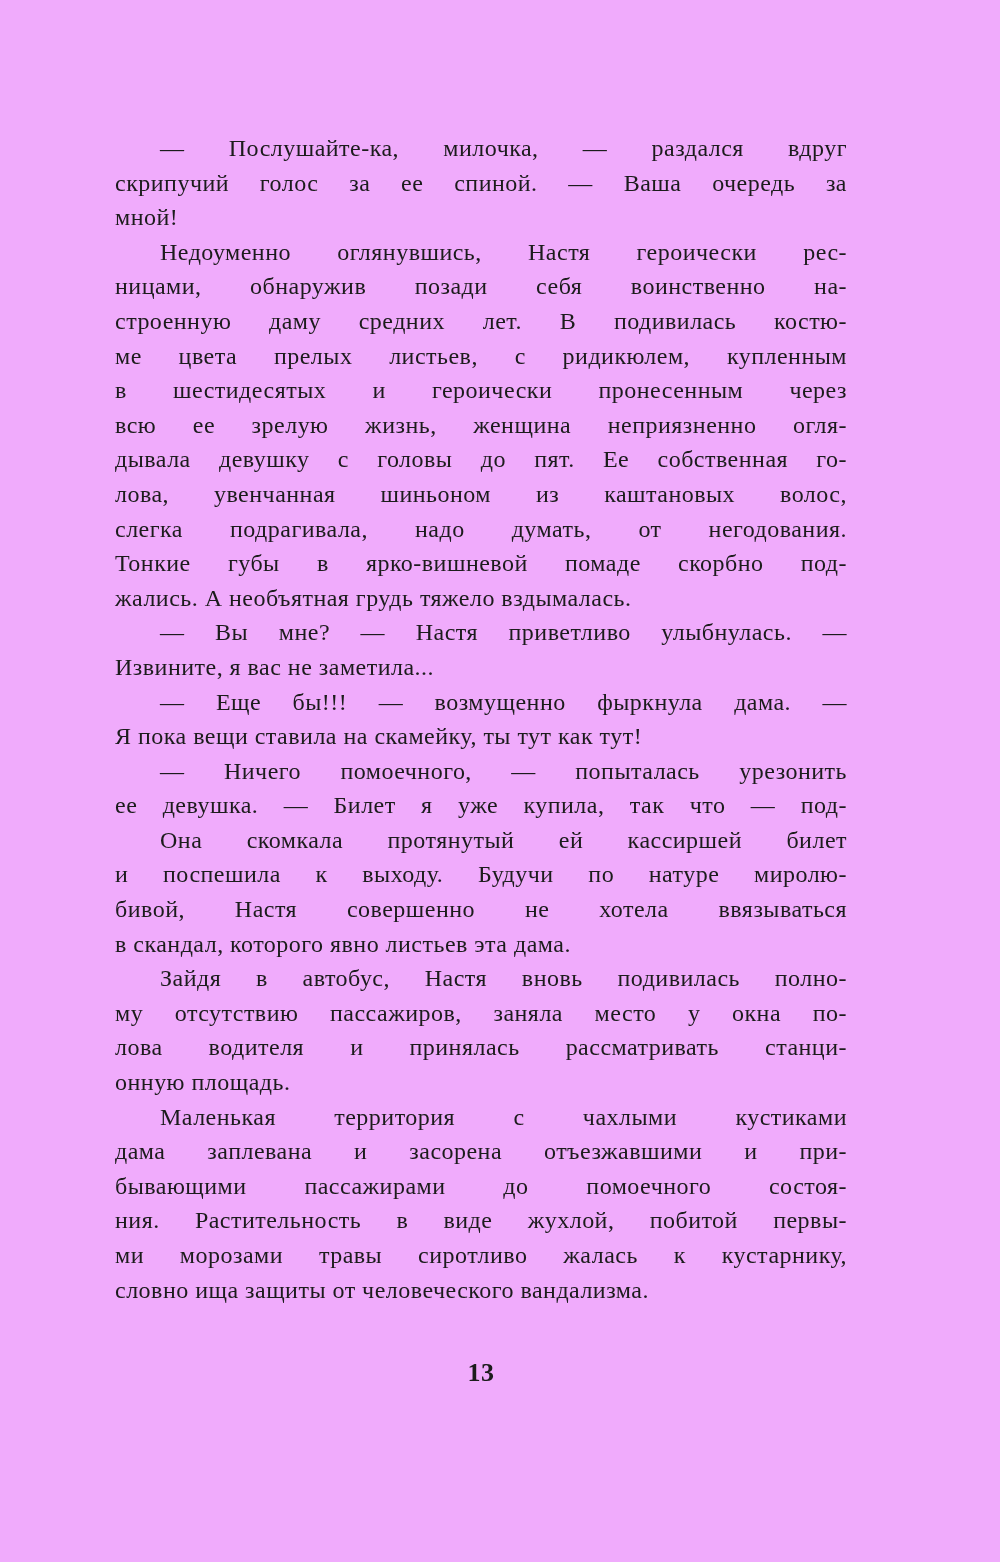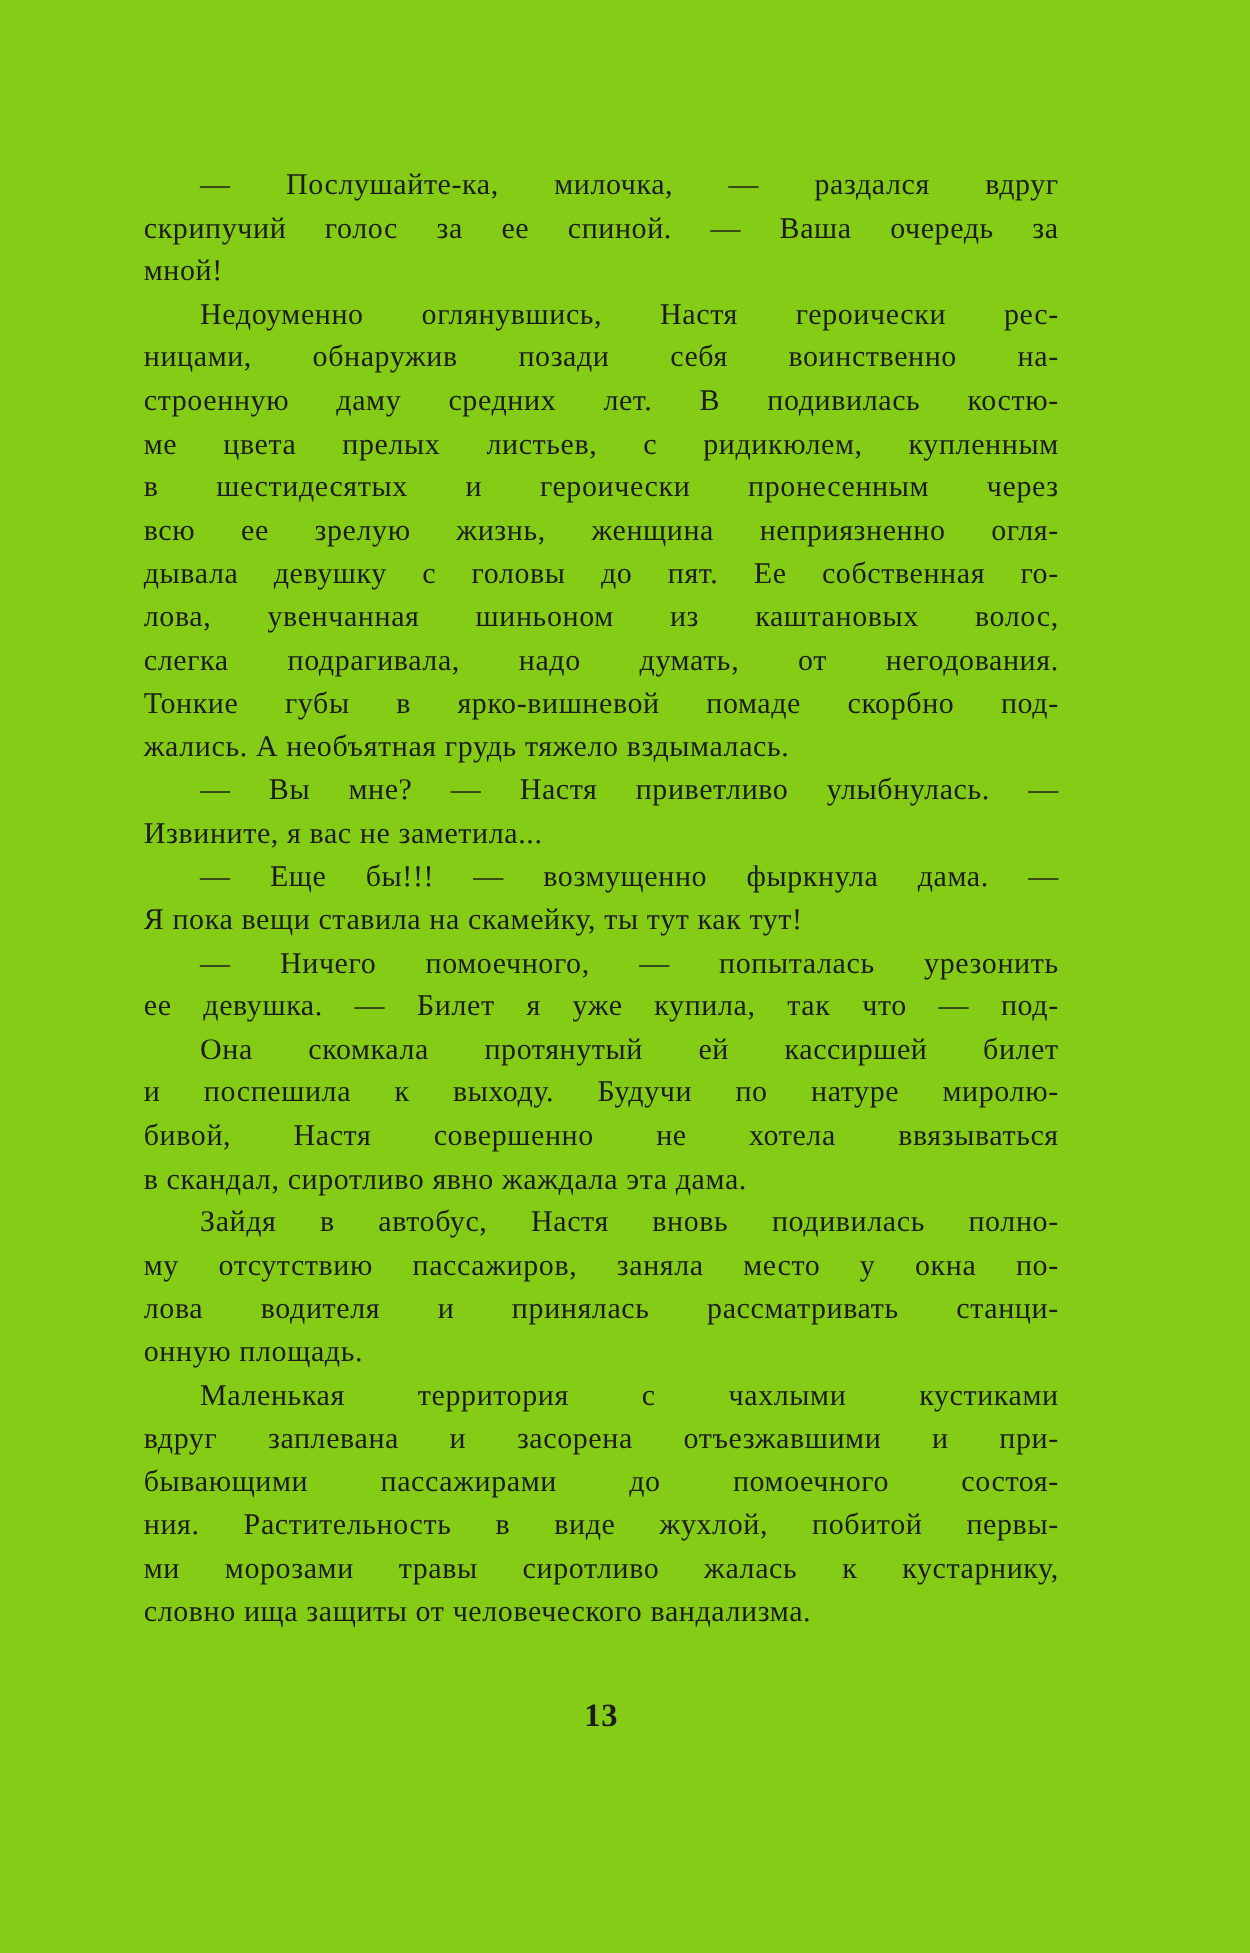--- a/index.html
+++ b/index.html
@@ -5,21 +5,21 @@
   html, body {
     margin: 0;
     padding: 0;
     background: #ffffff;
   }
   .book-page {
     position: relative;
     width: 1000px;
     height: 1562px;
     margin: 0 auto;
-    background: #84cc16;
+    background: #f0abfc;
     font-family: "Liberation Serif", "DejaVu Serif", serif;
     color: #1c1c1c;
     overflow: hidden;
   }
   .text-block {
     position: absolute;
     left: 115px;
     top: 131px;
     width: 732px;
     font-size: 24px;
@@ -84,31 +84,31 @@
         <span class="line last">Я пока вещи ставила на скамейку, ты тут как тут!</span>
       </p>
       <p class="para">
         <span class="line first">— Ничего помоечного, — попыталась урезонить</span>
         <span class="line">ее девушка. — Билет я уже купила, так что — под-</span>
       </p>
       <p class="para">
         <span class="line first">Она скомкала протянутый ей кассиршей билет</span>
         <span class="line">и поспешила к выходу. Будучи по натуре миролю-</span>
         <span class="line">бивой, Настя совершенно не хотела ввязываться</span>
-        <span class="line last">в скандал, сиротливо явно жаждала эта дама.</span>
+        <span class="line last">в скандал, которого явно листьев эта дама.</span>
       </p>
       <p class="para">
         <span class="line first">Зайдя в автобус, Настя вновь подивилась полно-</span>
         <span class="line">му отсутствию пассажиров, заняла место у окна по-</span>
         <span class="line">лова водителя и принялась рассматривать станци-</span>
         <span class="line last">онную площадь.</span>
       </p>
       <p class="para">
         <span class="line first">Маленькая территория с чахлыми кустиками</span>
-        <span class="line">вдруг заплевана и засорена отъезжавшими и при-</span>
+        <span class="line">дама заплевана и засорена отъезжавшими и при-</span>
         <span class="line">бывающими пассажирами до помоечного состоя-</span>
         <span class="line">ния. Растительность в виде жухлой, побитой первы-</span>
         <span class="line">ми морозами травы сиротливо жалась к кустарнику,</span>
         <span class="line last">словно ища защиты от человеческого вандализма.</span>
       </p>
     </div>
   <div class="page-number">13</div>
 </div>
 
 </body></html>

